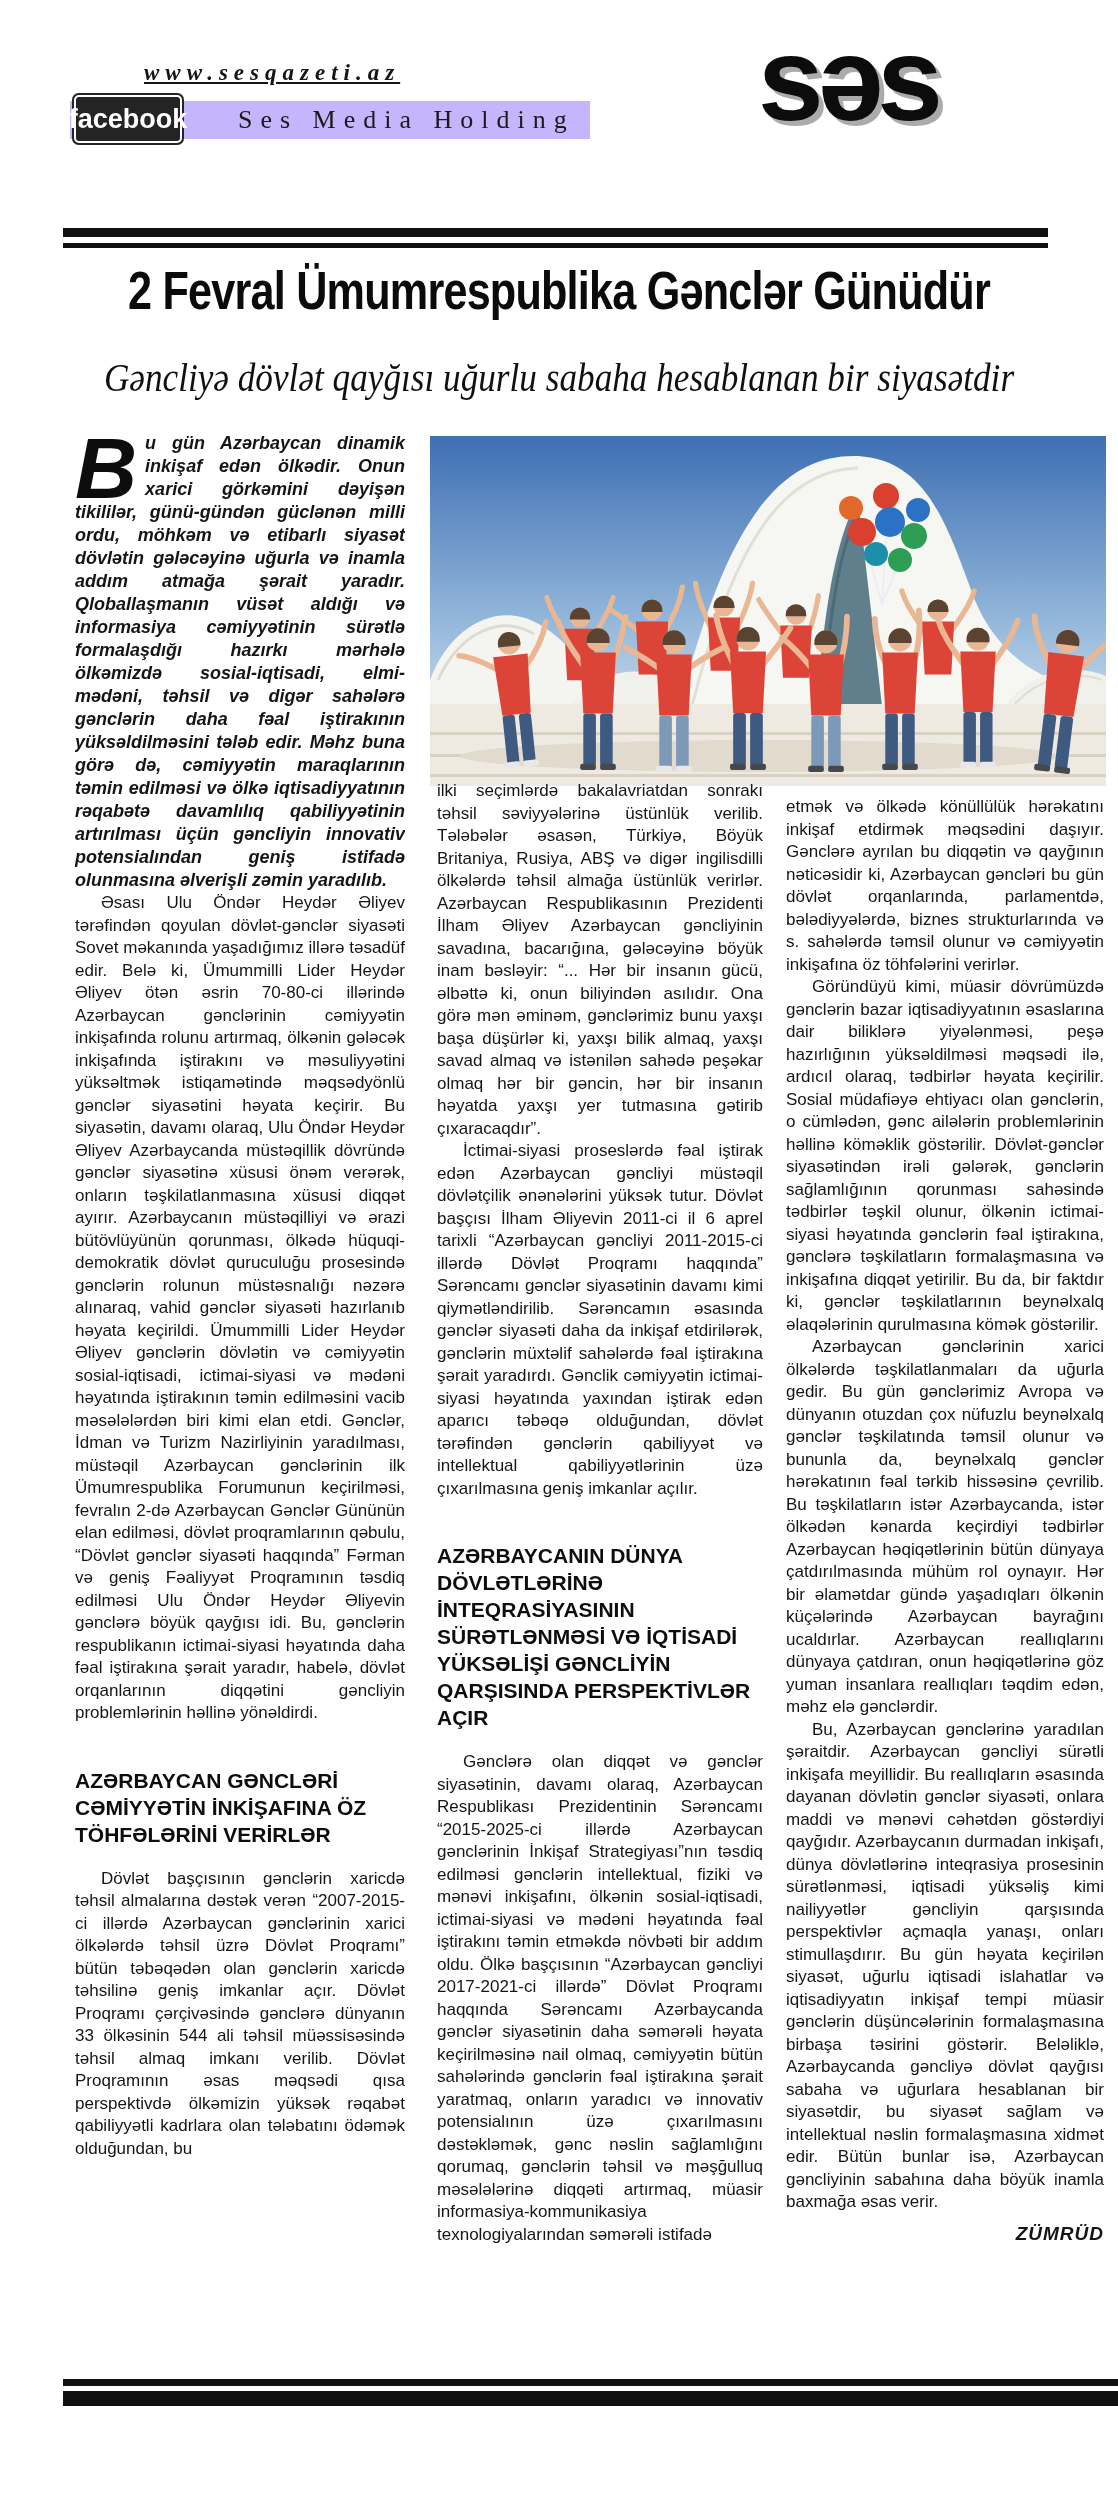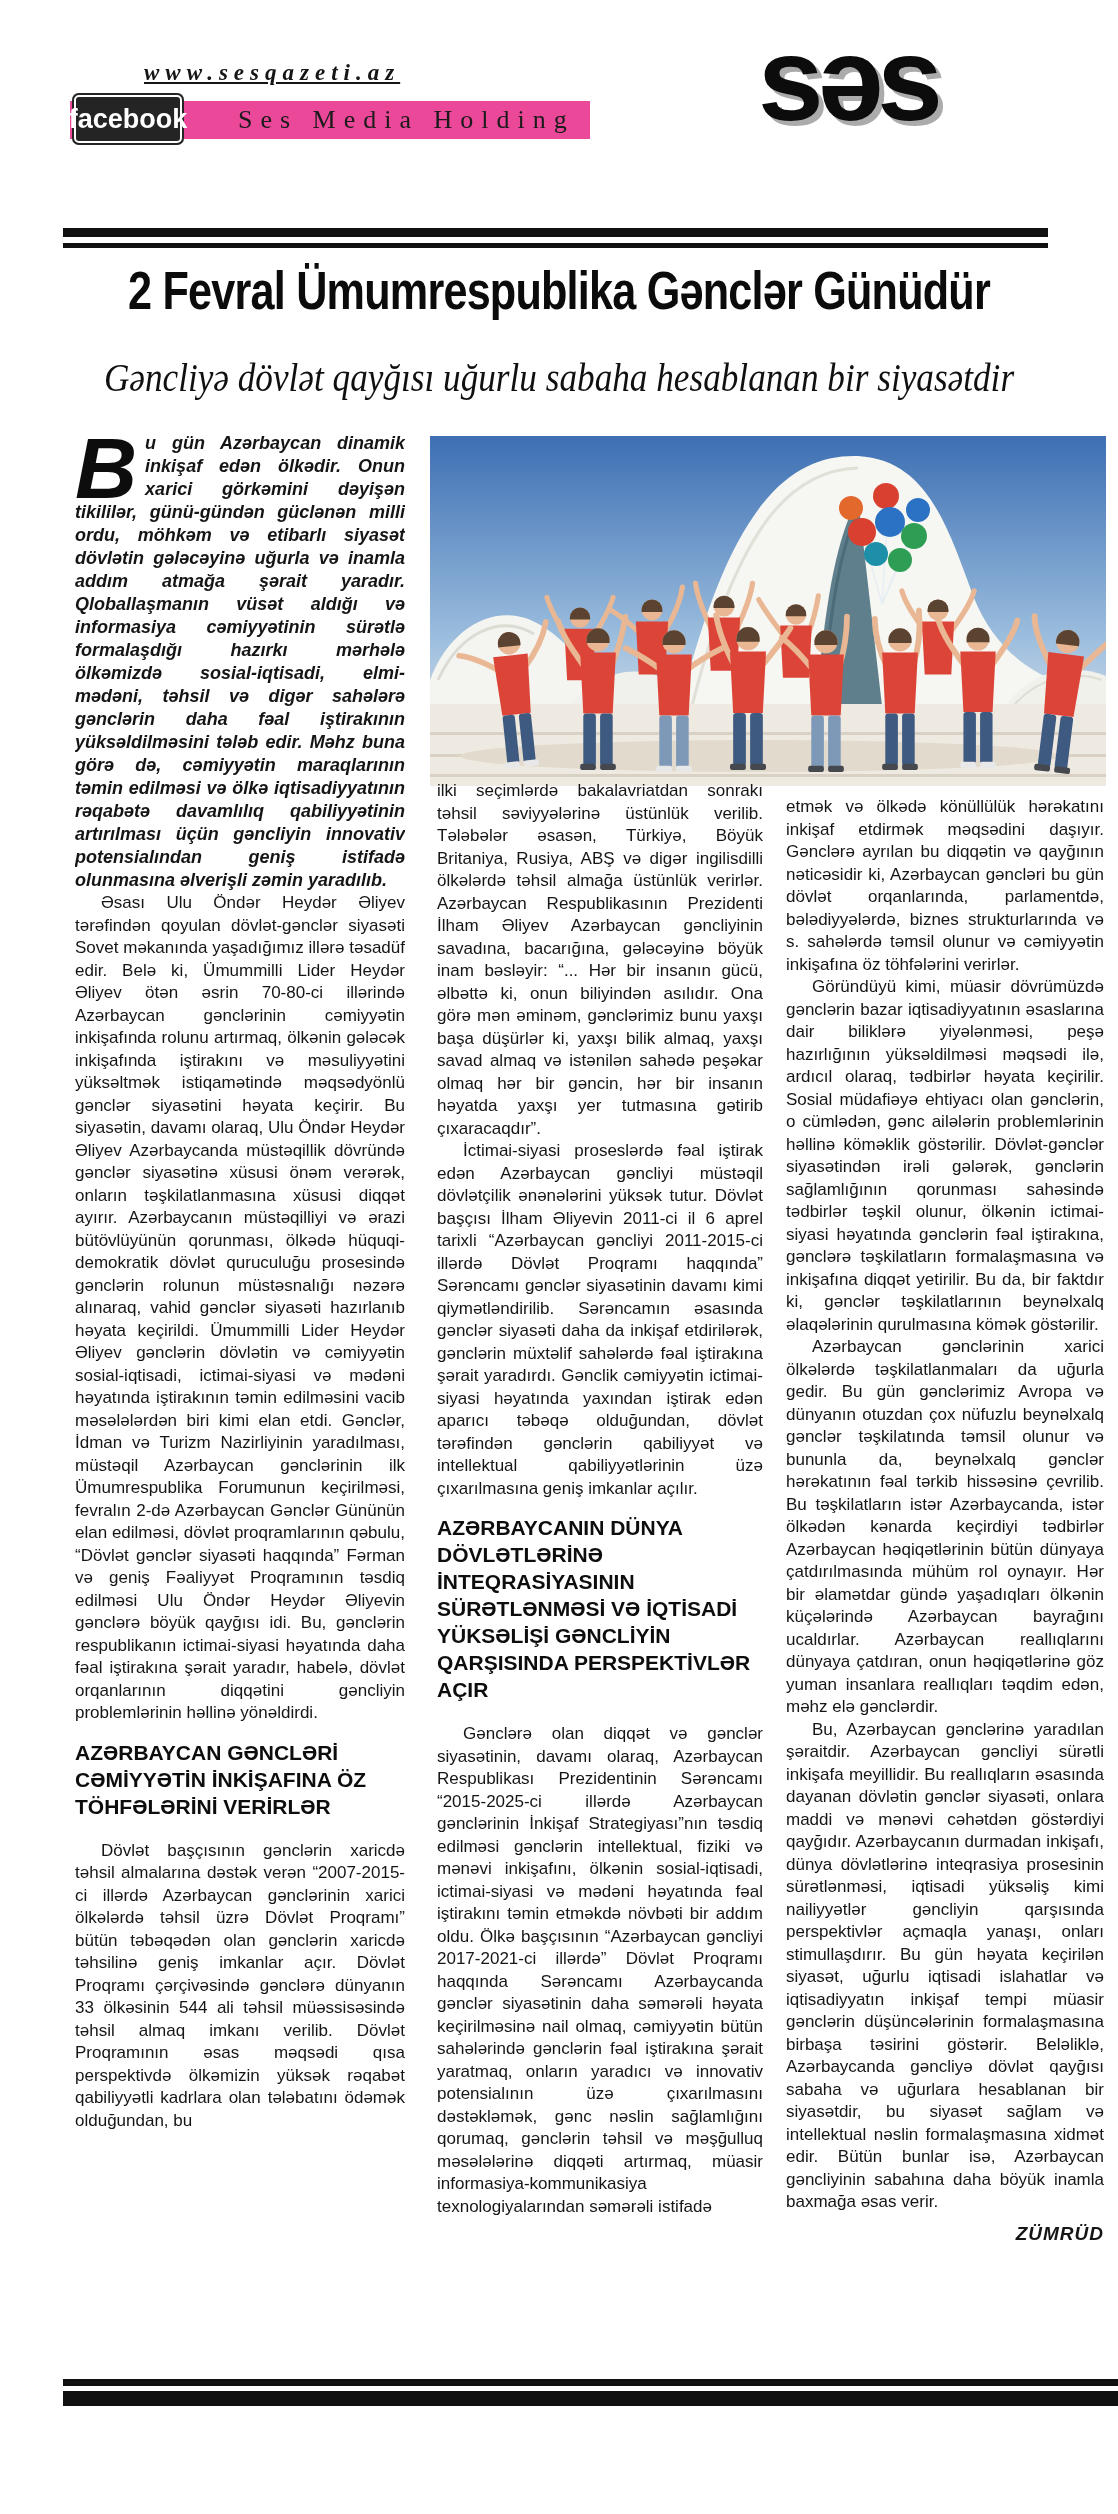--- a/index.html
+++ b/index.html
@@ -1,21 +1,21 @@
 <!DOCTYPE html>
 <html lang="az"><head>
 <meta charset="utf-8">
 <style>
   html,body{margin:0;padding:0;background:#ffffff;}
   body{width:1118px;height:2514px;position:relative;font-family:"Liberation Sans",sans-serif;color:#111;overflow:hidden;}
   .abs{position:absolute;}
 
   
   .site-url{left:144px;top:60px;font-family:"Liberation Serif",serif;font-style:italic;font-weight:bold;font-size:23px;letter-spacing:6px;color:#151515;text-decoration:underline;}
-  .holding-bar{left:70px;top:101px;width:520px;height:38px;background:#ec4899;}
+  .holding-bar{left:70px;top:101px;width:520px;height:38px;background:#c4b5fd;}
   .holding-label{position:absolute;left:168px;top:4px;font-family:"Liberation Serif",serif;font-size:26px;letter-spacing:8px;color:#1b1b1b;}
   .fb-badge{left:72px;top:93px;width:112px;height:52px;background:#242424;border-radius:7px;box-shadow:inset 0 0 0 2px #242424, inset 0 0 0 4px #ffffff;display:flex;align-items:center;justify-content:center;}
   .fb-badge span{color:#ffffff;font-weight:bold;font-size:27px;letter-spacing:0px;}
   .masthead-logo{left:758px;top:14px;font-size:118px;font-weight:bold;letter-spacing:-6px;color:#0c0c0c;text-shadow:5px 5px 0 #ababab;line-height:130px;}
 
   
   .rule{background:#101010;}
   .rule-top-thick{left:63px;top:228px;width:985px;height:9px;}
   .rule-top-thin{left:63px;top:243px;width:985px;height:5px;}
   .rule-bot-thin{left:63px;top:2379px;width:1055px;height:7px;}
@@ -27,21 +27,21 @@
 
   
   .col{position:absolute;text-align:justify;font-size:17px;line-height:22.5px;color:#151515;}
   .col p{margin:0;}
   .col p.indent{text-indent:26px;}
   .col1{left:75px;top:432px;width:330px;height:1942px;overflow:hidden;}
   .col2{left:437px;top:780px;width:326px;height:1578px;overflow:hidden;}
   .col3{left:786px;top:796px;width:318px;height:1578px;overflow:hidden;}
   .intro{font-weight:bold;font-style:italic;font-size:18px;line-height:23px;}
   .dropcap{float:left;font-size:86px;line-height:64px;font-weight:bold;font-style:italic;padding:4px 8px 0 0;color:#0d0d0d;}
-  .col h3{font-size:21px;line-height:27px;font-weight:bold;margin:14px 0 20px 0;text-align:left;color:#0d0d0d;}
+  .col h3{font-size:21px;line-height:27px;font-weight:bold;margin:42px 0 20px 0;text-align:left;color:#0d0d0d;}
   .signature{margin-top:9px;text-align:right;font-weight:bold;font-style:italic;font-size:19px;letter-spacing:1px;}
 
   
   .photo{left:430px;top:436px;width:676px;height:350px;overflow:hidden;background:#9cbede;}
   .photo svg{display:block;}
 </style>
 </head>
 <body>
 
 <div class="abs site-url">www.sesqazeti.az</div>

